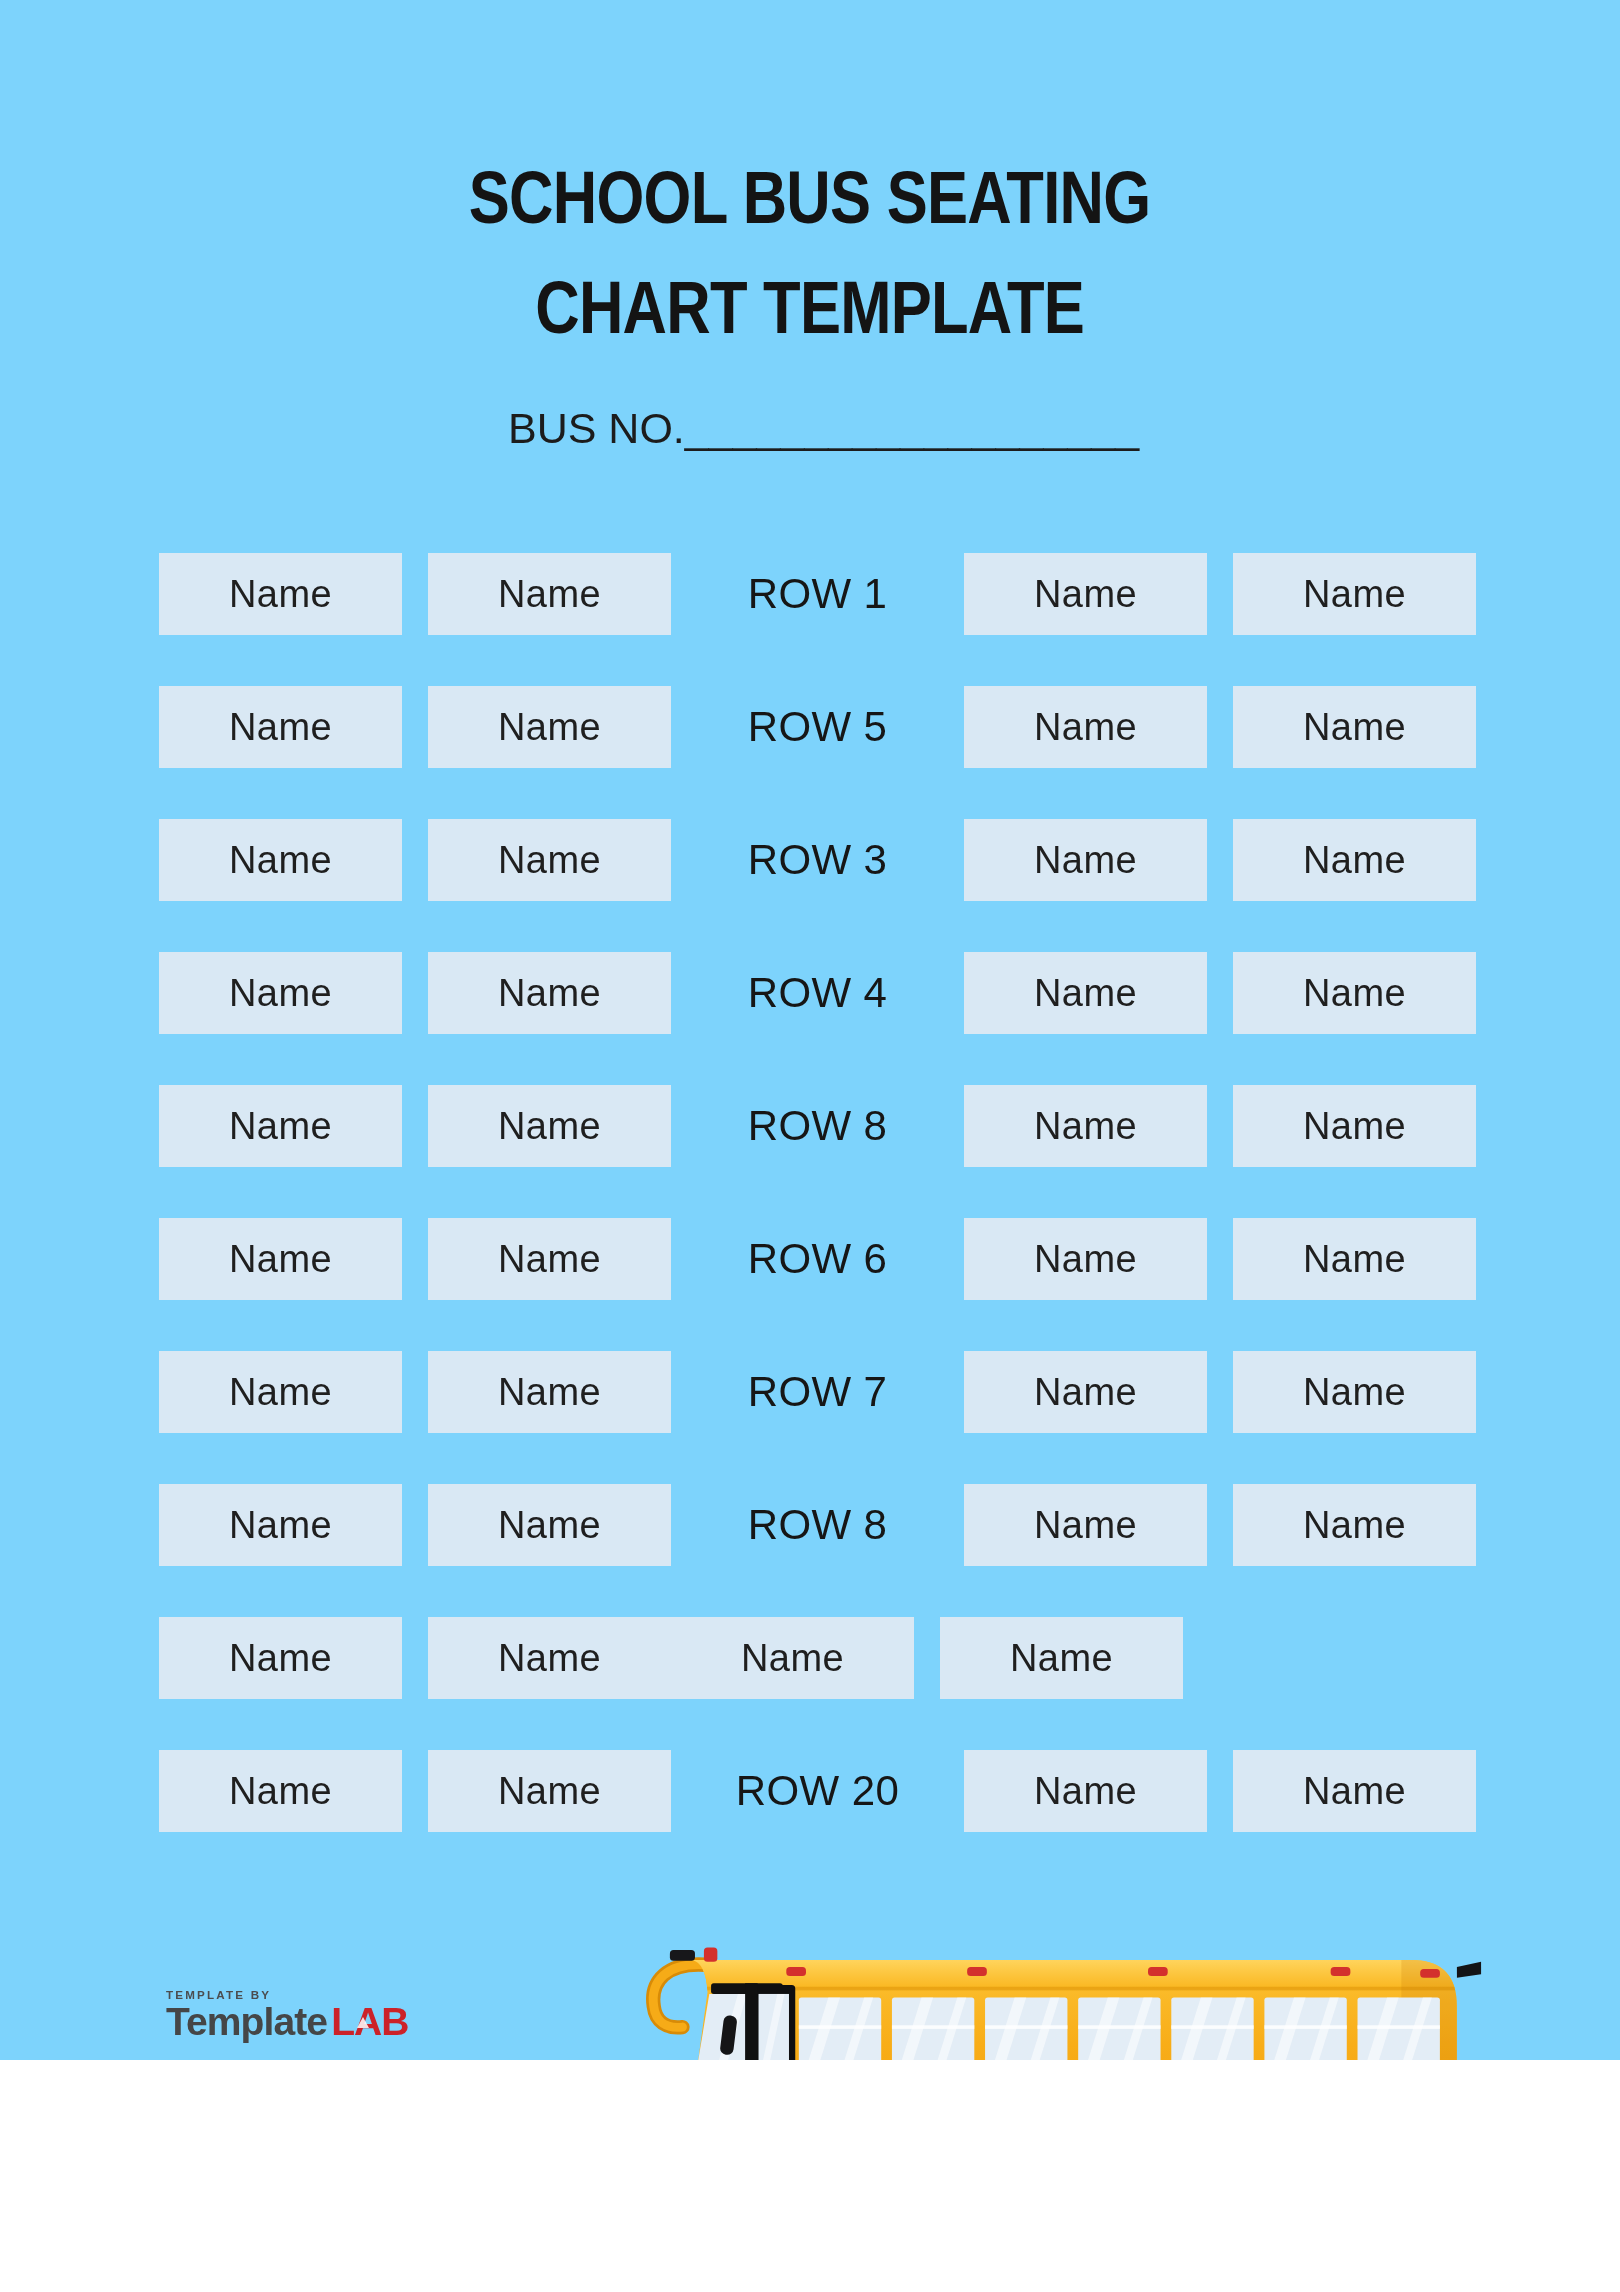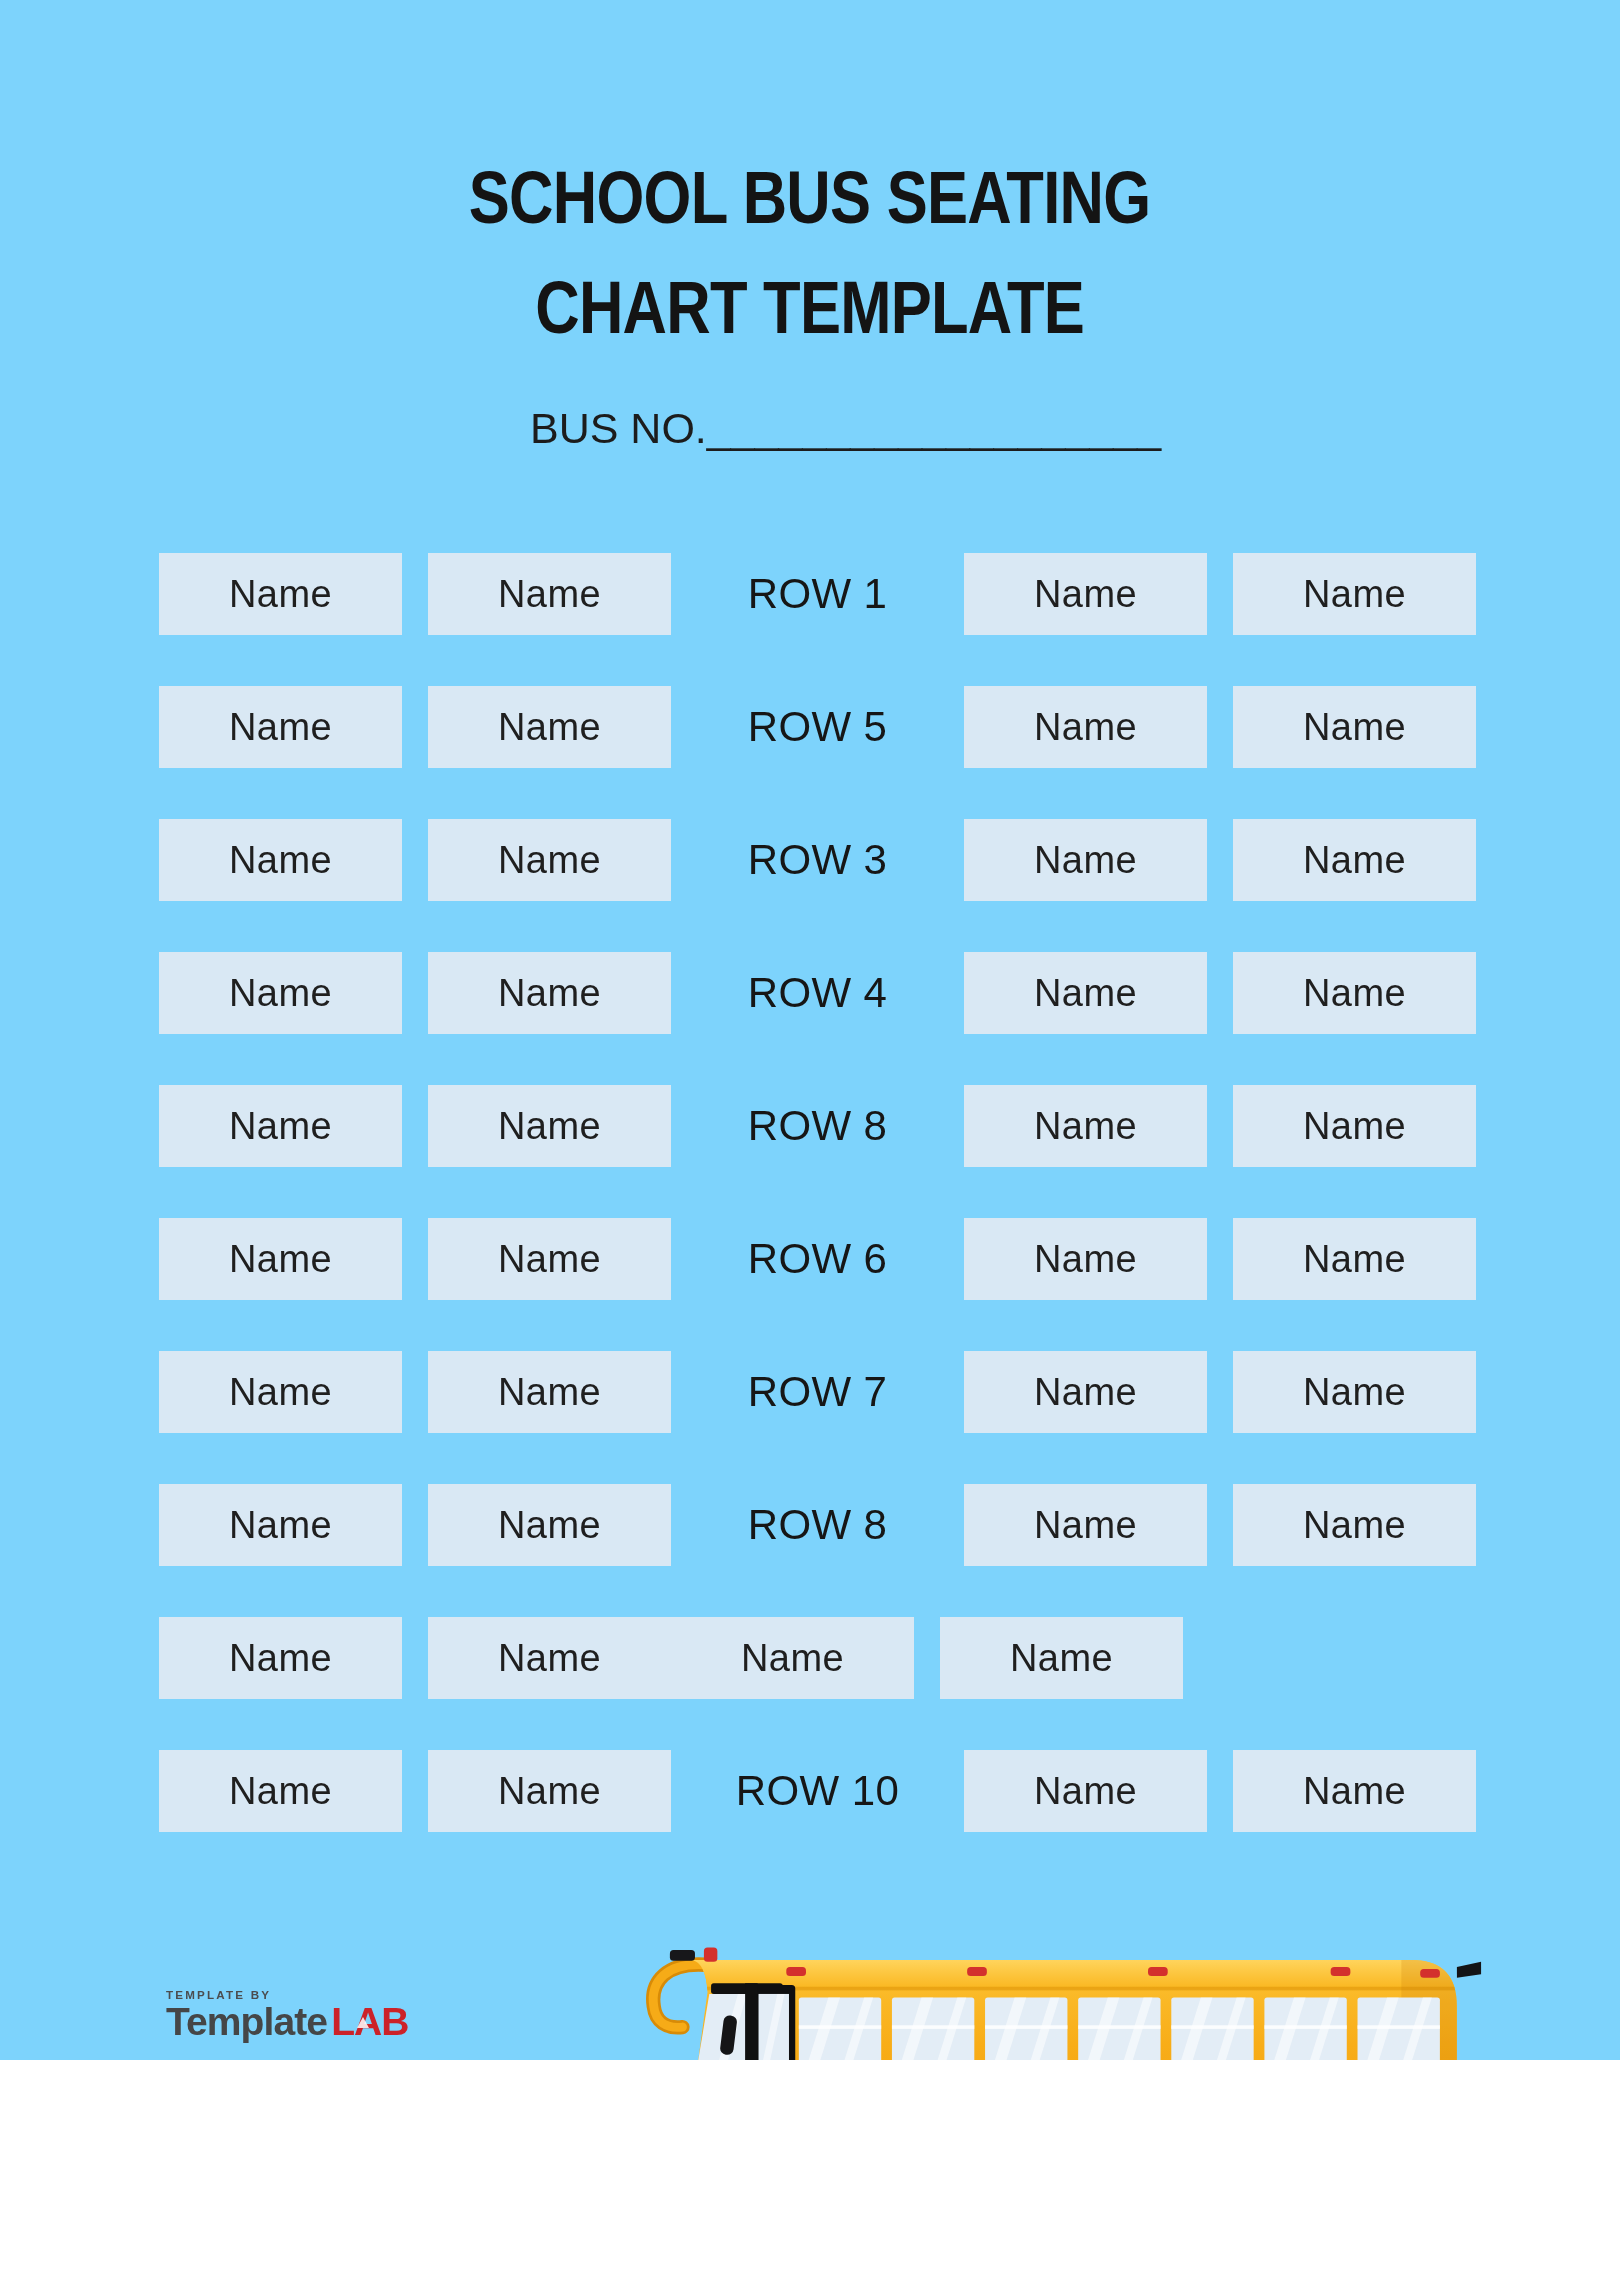--- a/index.html
+++ b/index.html
@@ -7,21 +7,21 @@
         font-family:"Liberation Sans",sans-serif;}
 
   
   .title-line{position:absolute;left:0;right:0;text-align:center;color:#141414;
               font-weight:700;font-size:75px;line-height:1;letter-spacing:-0.9px;white-space:nowrap;}
   .title-line > span{display:inline-block;transform:scaleX(.82);transform-origin:50% 50%;}
   .title-line.l1{top:160px;}
   .title-line.l2{top:270px;}
 
   
-  .busno{position:absolute;left:530px;top:404px;font-size:43px;color:#1c1c1c;
+  .busno{position:absolute;left:508px;top:404px;font-size:43px;color:#1c1c1c;
          letter-spacing:0px;white-space:nowrap;}
 
   
   .grid{position:absolute;left:159px;top:553px;width:1316px;}
   .srow{display:flex;height:82px;margin-bottom:51px;}
   .seat{width:243px;height:82px;background:#d9e8f4;display:flex;align-items:center;
         justify-content:center;font-size:38px;color:#1f1f1f;letter-spacing:0.4px;flex:none;}
   .seat.g{margin-left:26px;}
   .rowlabel{width:293px;display:flex;align-items:center;justify-content:center;
             font-size:42px;color:#161616;letter-spacing:0.4px;flex:none;}
@@ -119,21 +119,21 @@
     <div class="srow">
       <div class="seat">Name</div>
       <div class="seat g">Name</div>
       <div class="seat">Name</div>
       <div class="seat g">Name</div>
     </div>
 
     <div class="srow">
       <div class="seat">Name</div>
       <div class="seat g">Name</div>
-      <div class="rowlabel">ROW 10</div>
+      <div class="rowlabel">ROW 20</div>
       <div class="seat">Name</div>
       <div class="seat g">Name</div>
     </div>
   </div>
 
   <svg class="skyline" width="1620" height="296" viewBox="0 0 1809 330">
     <path fill="#d9e5f1" d="M0,330 L0,188 H38 V218 H53 V247 H63 V217 H77 V182 H97 V127 H103 V107
       H121 V80 L124,70 L128,80 V107 H150 V127 H158 V130 H177 V200 H187 V247 H200 V185 H215 V177
       H252 V247 H257 V200 H280 V175 H343 V230 H360 V253 H443 V182 H452 V175 H459 V156 H464
       L466,132 L469,156 H475 V175 H480 V233 H500 V245 H560 V233 H600 V245 H640 V225 H700 V240

